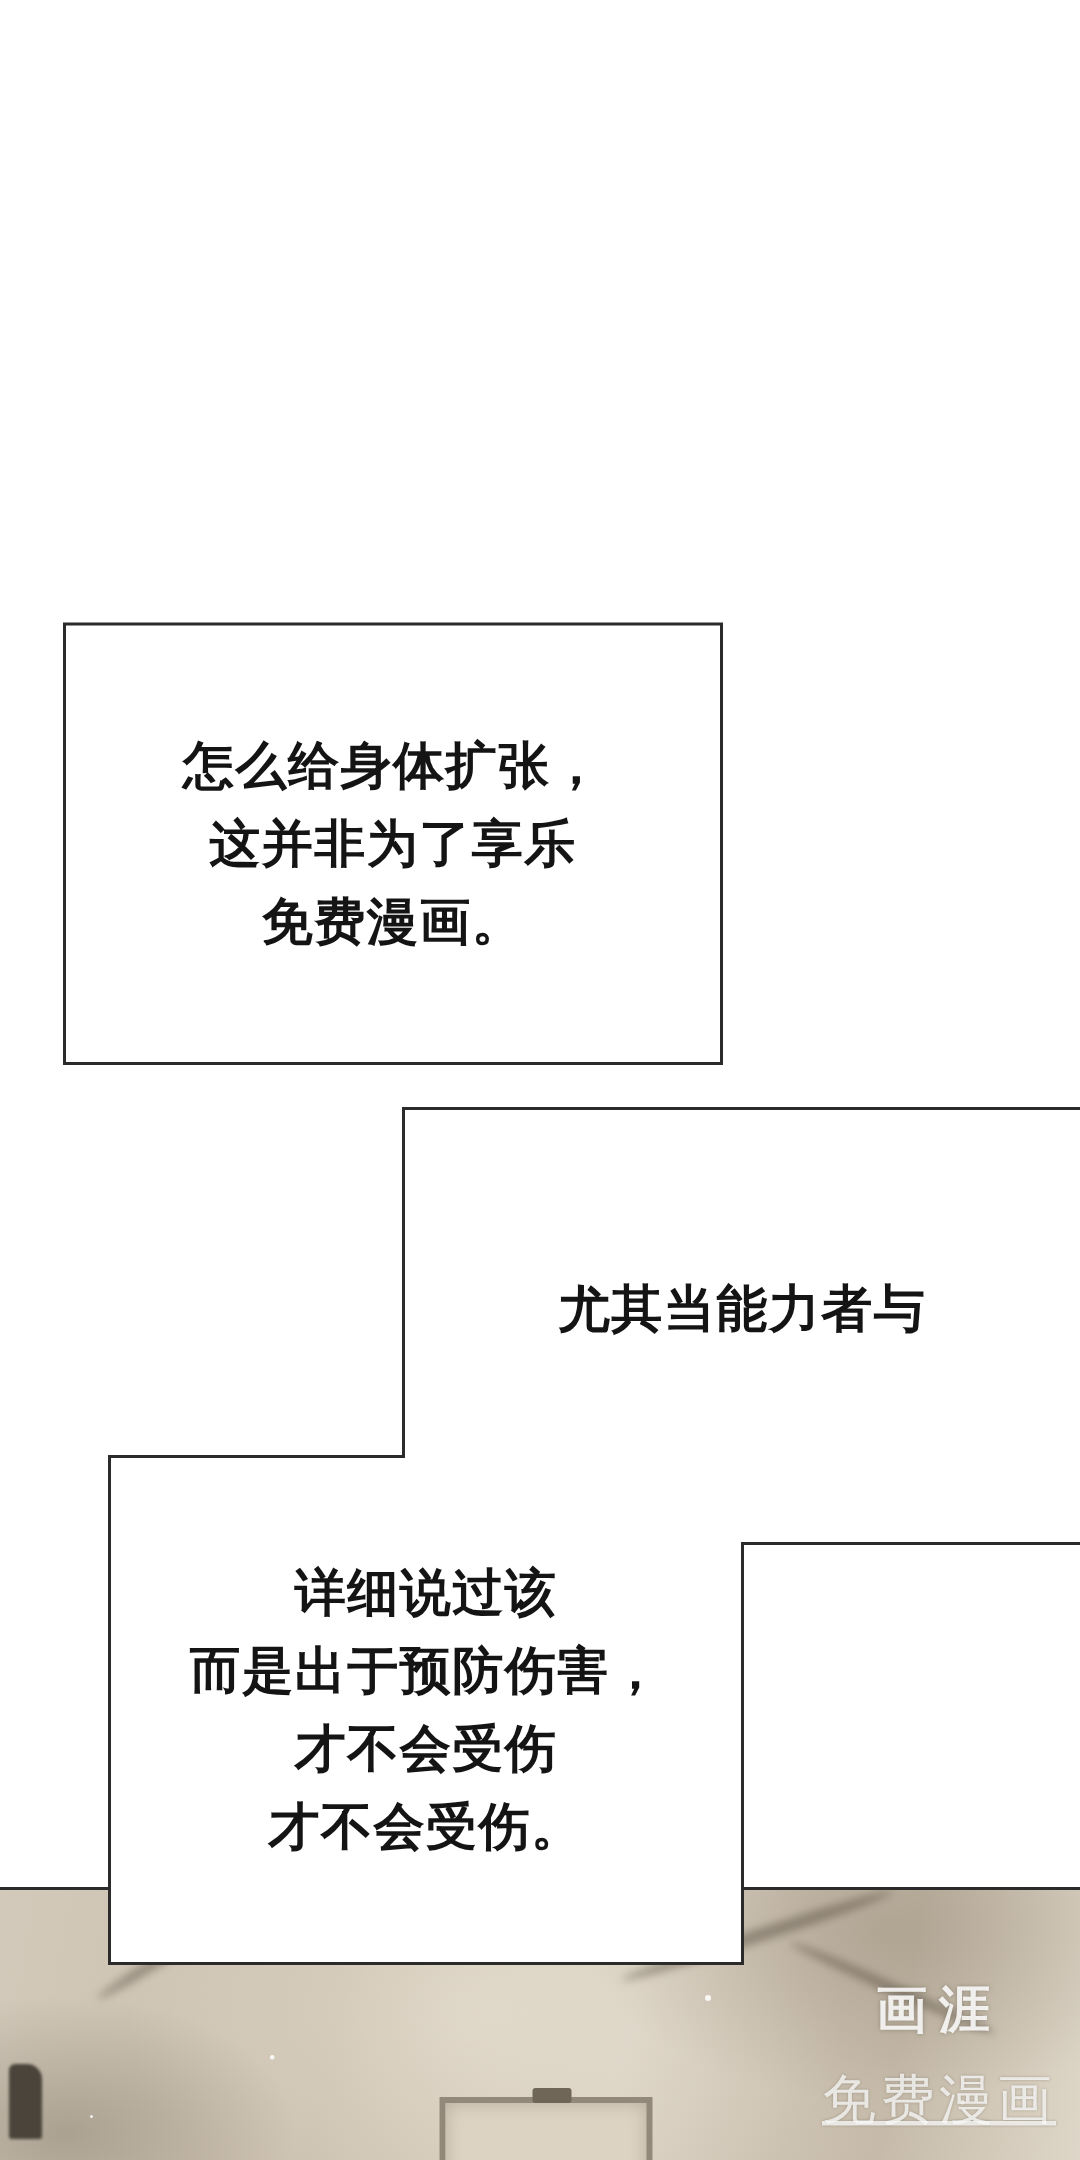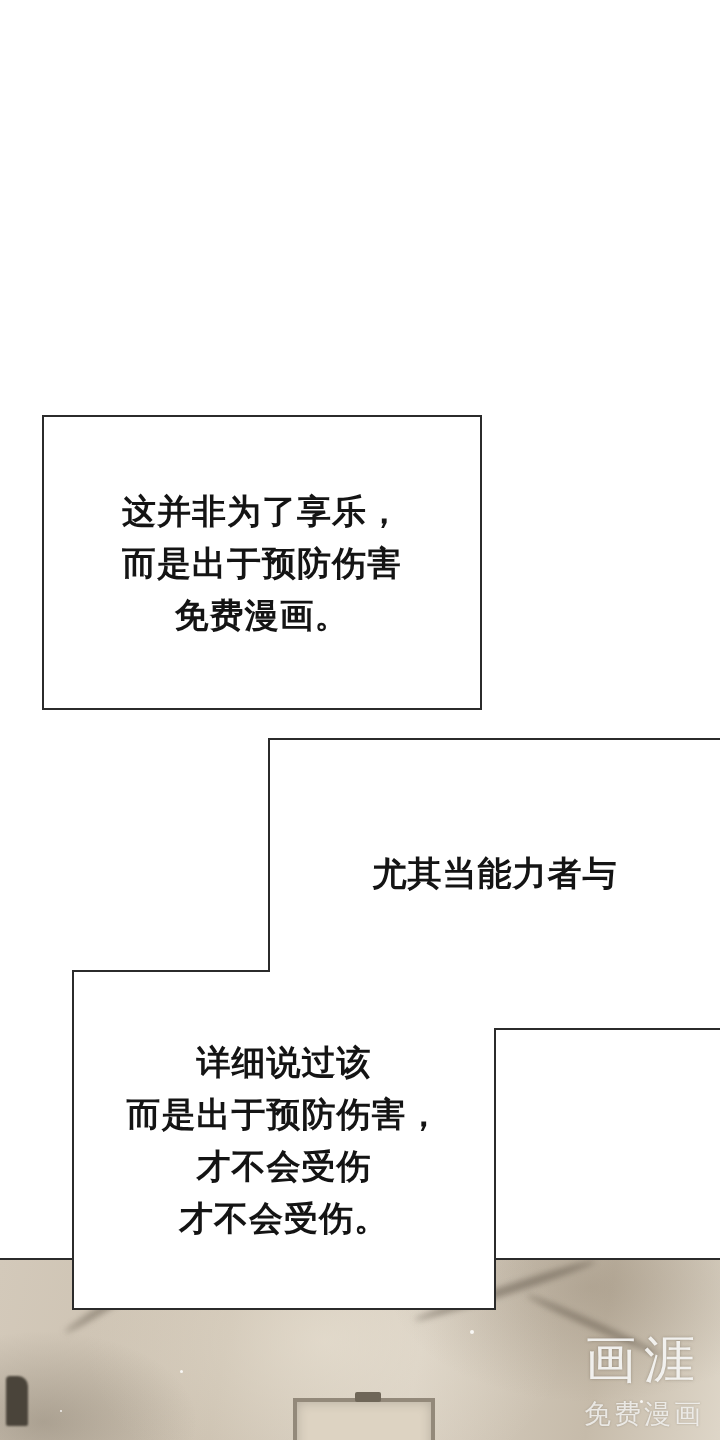--- a/index.html
+++ b/index.html
@@ -110,44 +110,44 @@
   .speck.s5 { left: 60px;  top: 150px; width: 2px; height: 2px; }
 
   
   .watermark {
     position: absolute;
     right: 16px; top: 52px;
     text-align: center;
     z-index: 2;
   }
   .wm-logo {
-    font-size: 51px;
-    font-weight: 400;
+    font-size: 34px;
+    font-weight: 700;
     letter-spacing: 8px;
     color: rgba(250, 250, 248, 0.90);
     text-shadow: 0 0 3px rgba(110, 100, 85, 0.55);
     line-height: 56px;
-    margin-top: 20px;
   }
   .wm-sub {
     margin-top: 8px;
-    font-size: 27px;
+    font-size: 36px;
     letter-spacing: 3px;
     color: rgba(248, 248, 246, 0.82);
     text-shadow: 0 0 2px rgba(110, 100, 85, 0.45);
+    text-decoration: underline;
   }
 </style>
 </head>
 <body>
 
 <div class="page">
 
   <div class="bubble bubble1">
-    <div>这并非为了享乐，</div>
-    <div>而是出于预防伤害</div>
+    <div>怎么给身体扩张，</div>
+    <div>这并非为了享乐</div>
     <div>免费漫画。</div>
   </div>
 
   <div class="panel">
     <div class="branch b1"></div>
     <div class="branch b2"></div>
     <div class="branch b3"></div>
     <div class="branch b4"></div>
     <div class="hook-shape"></div>
     <div class="window-frame">

